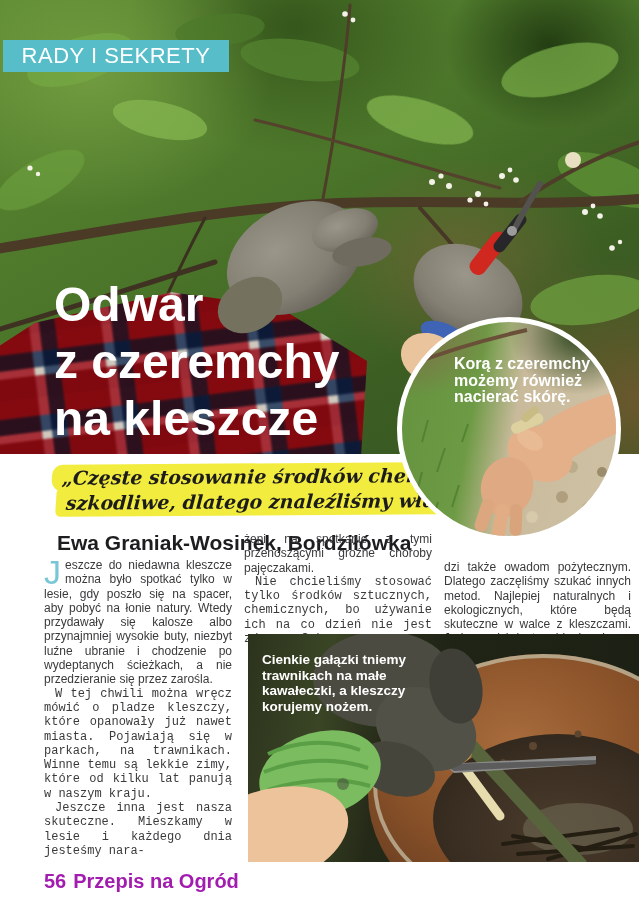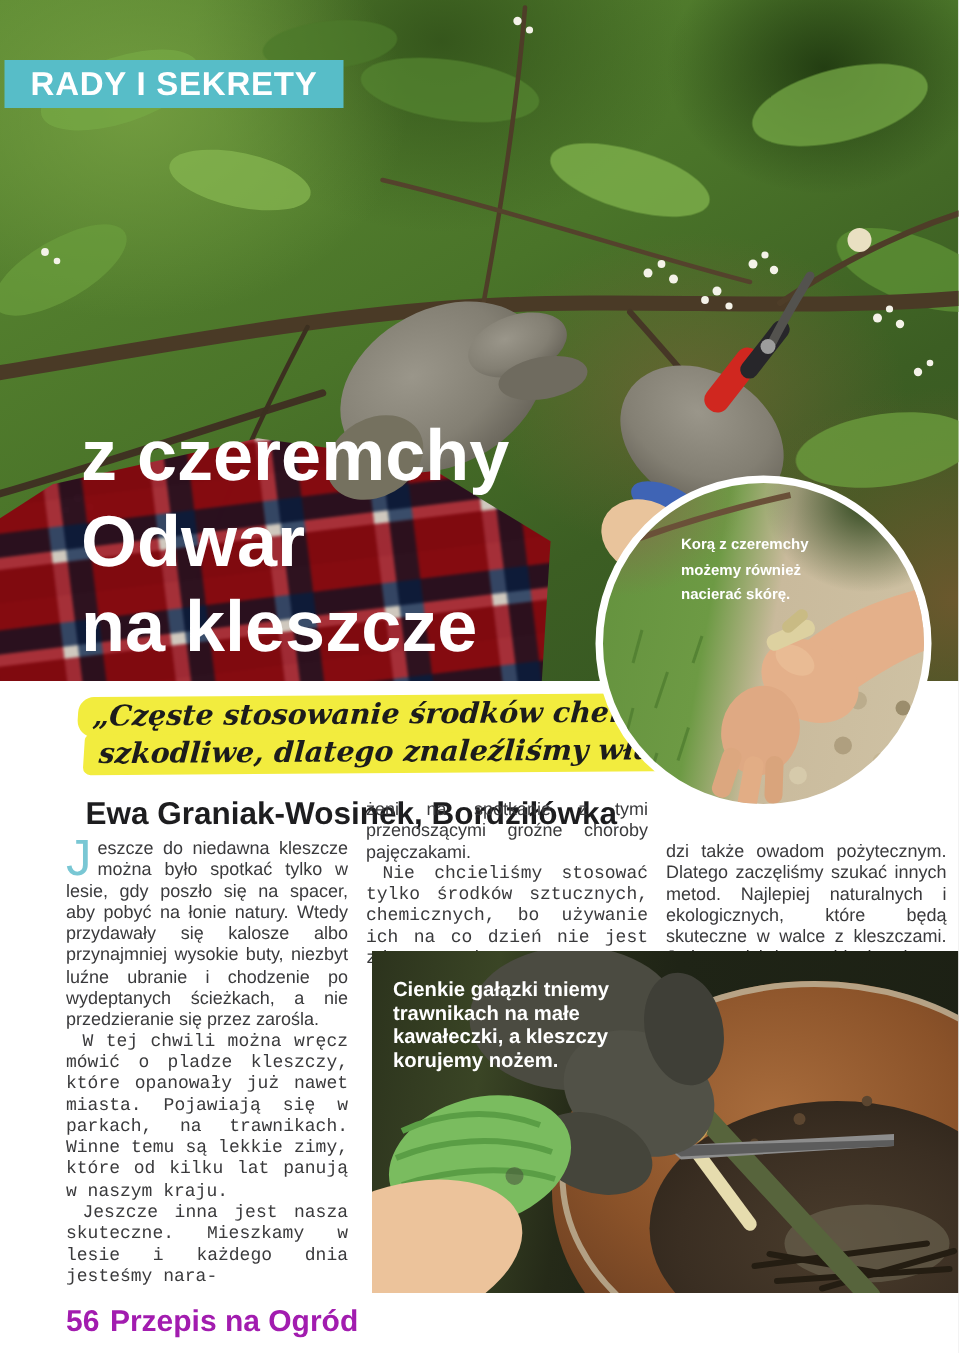--- a/index.html
+++ b/index.html
@@ -26,40 +26,40 @@
       repeating-linear-gradient(90deg, rgba(178,34,48,.9) 0 26px, rgba(226,220,214,.85) 26px 36px, rgba(46,70,110,.9) 36px 52px, rgba(178,34,48,.9) 52px 72px),
       repeating-linear-gradient(0deg, rgba(170,28,44,.9) 0 22px, rgba(230,226,220,.8) 22px 30px, rgba(40,62,104,.9) 30px 46px, rgba(178,34,48,.9) 46px 64px);
     background-blend-mode:multiply;
     transform:rotate(-7deg);
     clip-path:polygon(0 34%,18% 12%,42% 6%,60% 18%,74% 46%,70% 100%,0 100%);
     filter:blur(1px);
   }
   .band{
     position:absolute;left:3px;top:40px;width:226px;height:32px;
     display:flex;align-items:center;justify-content:center;
-    font-weight:bold;font-size:22px;letter-spacing:.5px;color:#fff;
+    font-weight:normal;font-size:22px;letter-spacing:.5px;color:#fff;
   }
   .headline{
     position:absolute;left:54px;top:276px;
     color:#fff;font-size:48px;font-weight:bold;line-height:57px;letter-spacing:0;
   }
   
   .circle{
     position:absolute;left:397px;top:317px;width:224px;height:224px;
     border:5px solid #fff;border-radius:50%;box-sizing:border-box;overflow:hidden;
     background:
       radial-gradient(90px 80px at 82% 6%, rgba(40,66,24,.95), rgba(40,66,24,0) 75%),
       radial-gradient(120px 90px at 4% 6%, rgba(132,106,76,.9), rgba(132,106,76,0) 70%),
       linear-gradient(100deg,#64923e 0%,#6d9a44 34%,#c9ba9c 52%,#cfc2a4 100%);
     z-index:6;
   }
   .circle svg{position:absolute;left:0;top:0;}
   .circle-caption{
     position:absolute;left:52px;top:34px;color:#fff;font-weight:bold;
-    font-size:10px;line-height:16.5px;z-index:3;
+    font-size:16px;line-height:16.5px;z-index:3;
   }
   
   .quote{position:absolute;left:52px;top:463px;z-index:5;}
   .quote .qline{
     display:inline-block;
     font-family:"DejaVu Serif",serif;font-style:italic;font-weight:bold;
     font-size:19px;line-height:22px;color:#1c1c1c;
     padding:2px 12px 3px 10px;margin:0;
     border-radius:10px 14px 4px 12px;
     transform:skewX(-4deg) rotate(-.4deg);
@@ -176,22 +176,22 @@
         <path d="M515 228 C 524 210, 533 196, 540 184" stroke="#53524e" stroke-width="6" fill="none" stroke-linecap="round"></path>
         <circle cx="512" cy="231" r="5" fill="#9c9c9c"></circle>
       </g>
     </svg>
 
     <div class="band" style="background: rgb(87, 189, 200);">
       <span>RADY I SEKRETY</span>
     </div>
 
     <div class="headline">
+      <div>Odwar</div>
       <div>z czeremchy</div>
-      <div>Odwar</div>
       <div>na kleszcze</div>
     </div>
   </div>
 
   <div class="circle">
     <svg width="214" height="214" viewBox="0 0 214 214">
 
       <g opacity="0.8">
         <circle cx="150" cy="120" r="5" fill="#e3d7ba"></circle>
           <circle cx="170" cy="145" r="6" fill="#b7a888"></circle>

